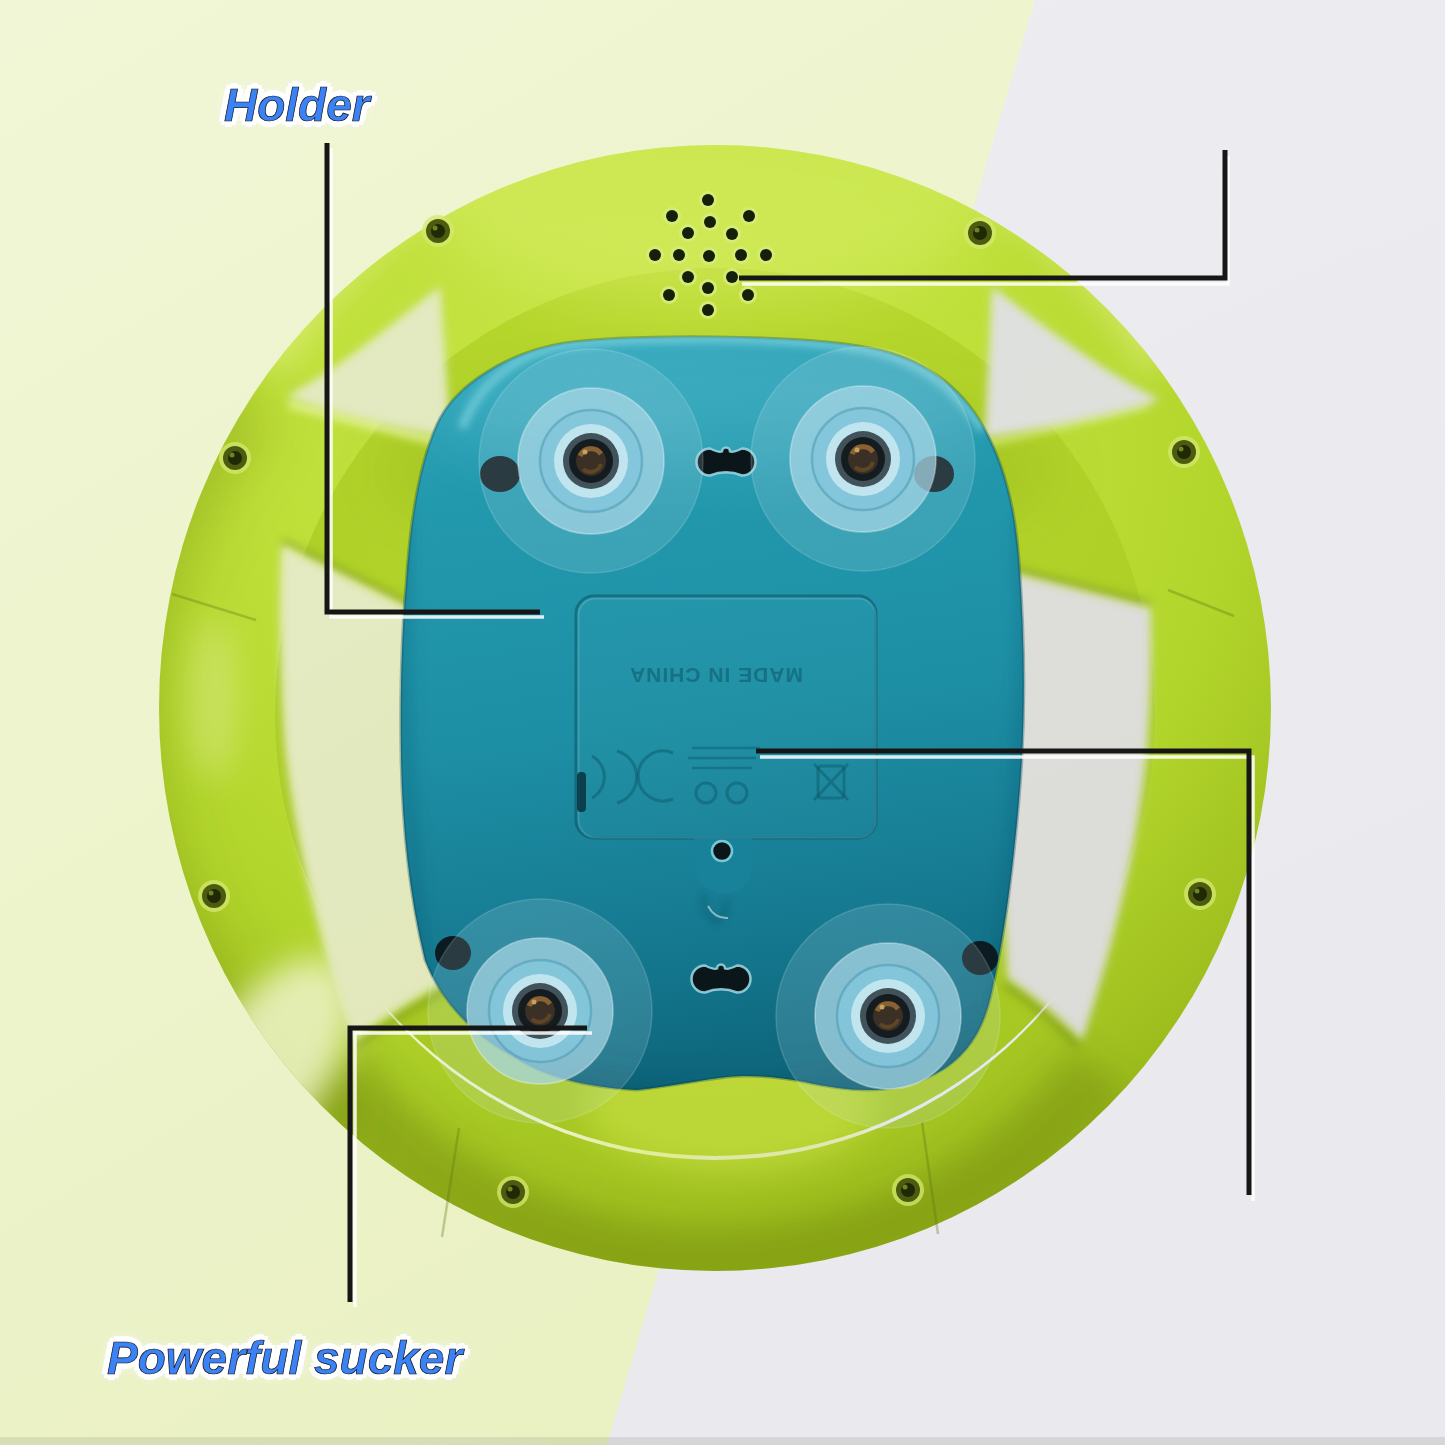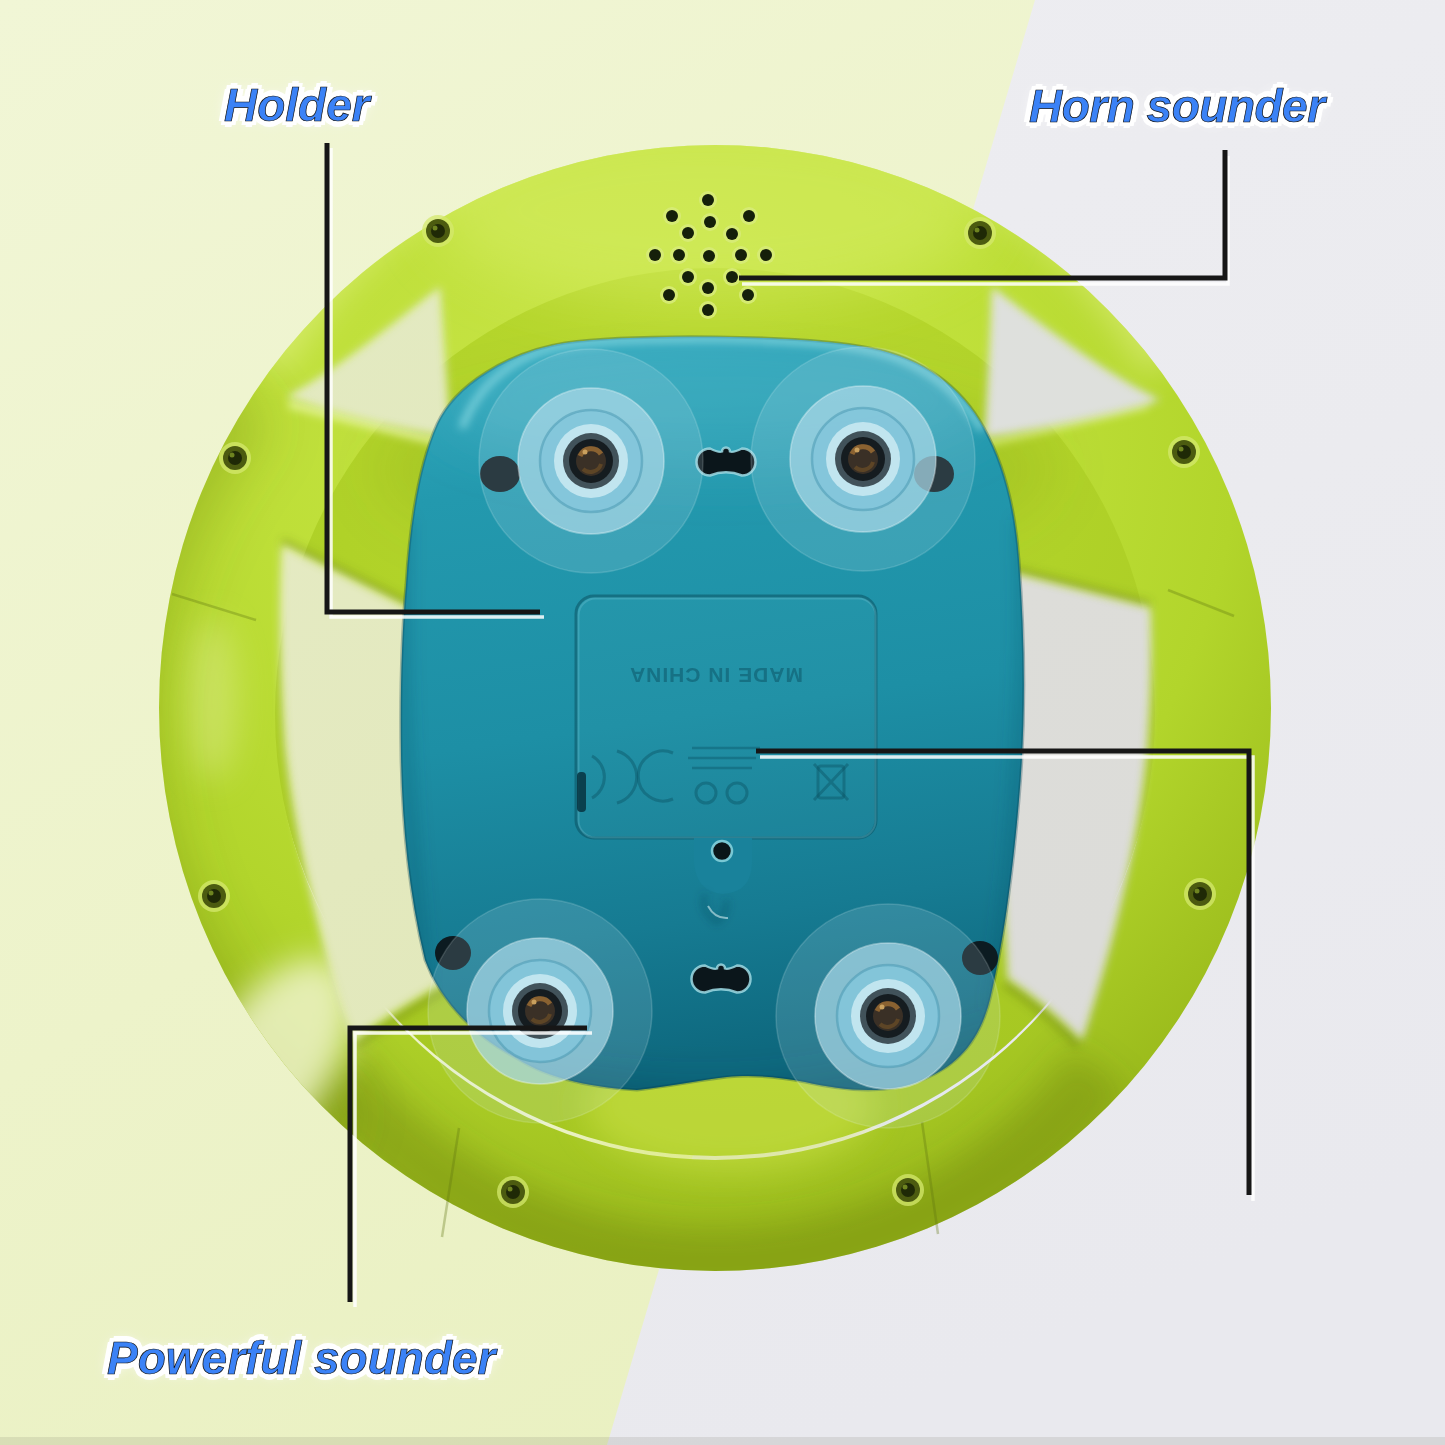--- a/index.html
+++ b/index.html
@@ -275,15 +275,14 @@
   <path d="M 1225,150 L 1225,278 L 739,278" stroke="#ffffff" stroke-width="3.5" transform="translate(3,6)" opacity="0.85"></path>
   <path d="M 1225,150 L 1225,278 L 739,278" stroke="#161616" stroke-width="5"></path>
   <path d="M 756,751 L 1249,751 L 1249,1195" stroke="#ffffff" stroke-width="3.5" transform="translate(4,6)" opacity="0.85"></path>
   <path d="M 756,751 L 1249,751 L 1249,1195" stroke="#161616" stroke-width="5"></path>
   <path d="M 587,1028 L 350,1028 L 350,1302" stroke="#ffffff" stroke-width="3.5" transform="translate(5,5)" opacity="0.85"></path>
   <path d="M 587,1028 L 350,1028 L 350,1302" stroke="#161616" stroke-width="5"></path>
 </g>
 </svg>
 
 <div class="lbl" style="left:224px;top:74px;">Holder</div>
-<div class="lbl" style="left:1029px;top:75px;letter-spacing:-0.5px;">Horn sounder</div>
-<div class="lbl" style="left:107px;top:1327px;">Powerful sounder</div>
+<div class="lbl" style="left:107px;top:1327px;">Powerful sucker</div>
 </div>
 
 </body></html>

